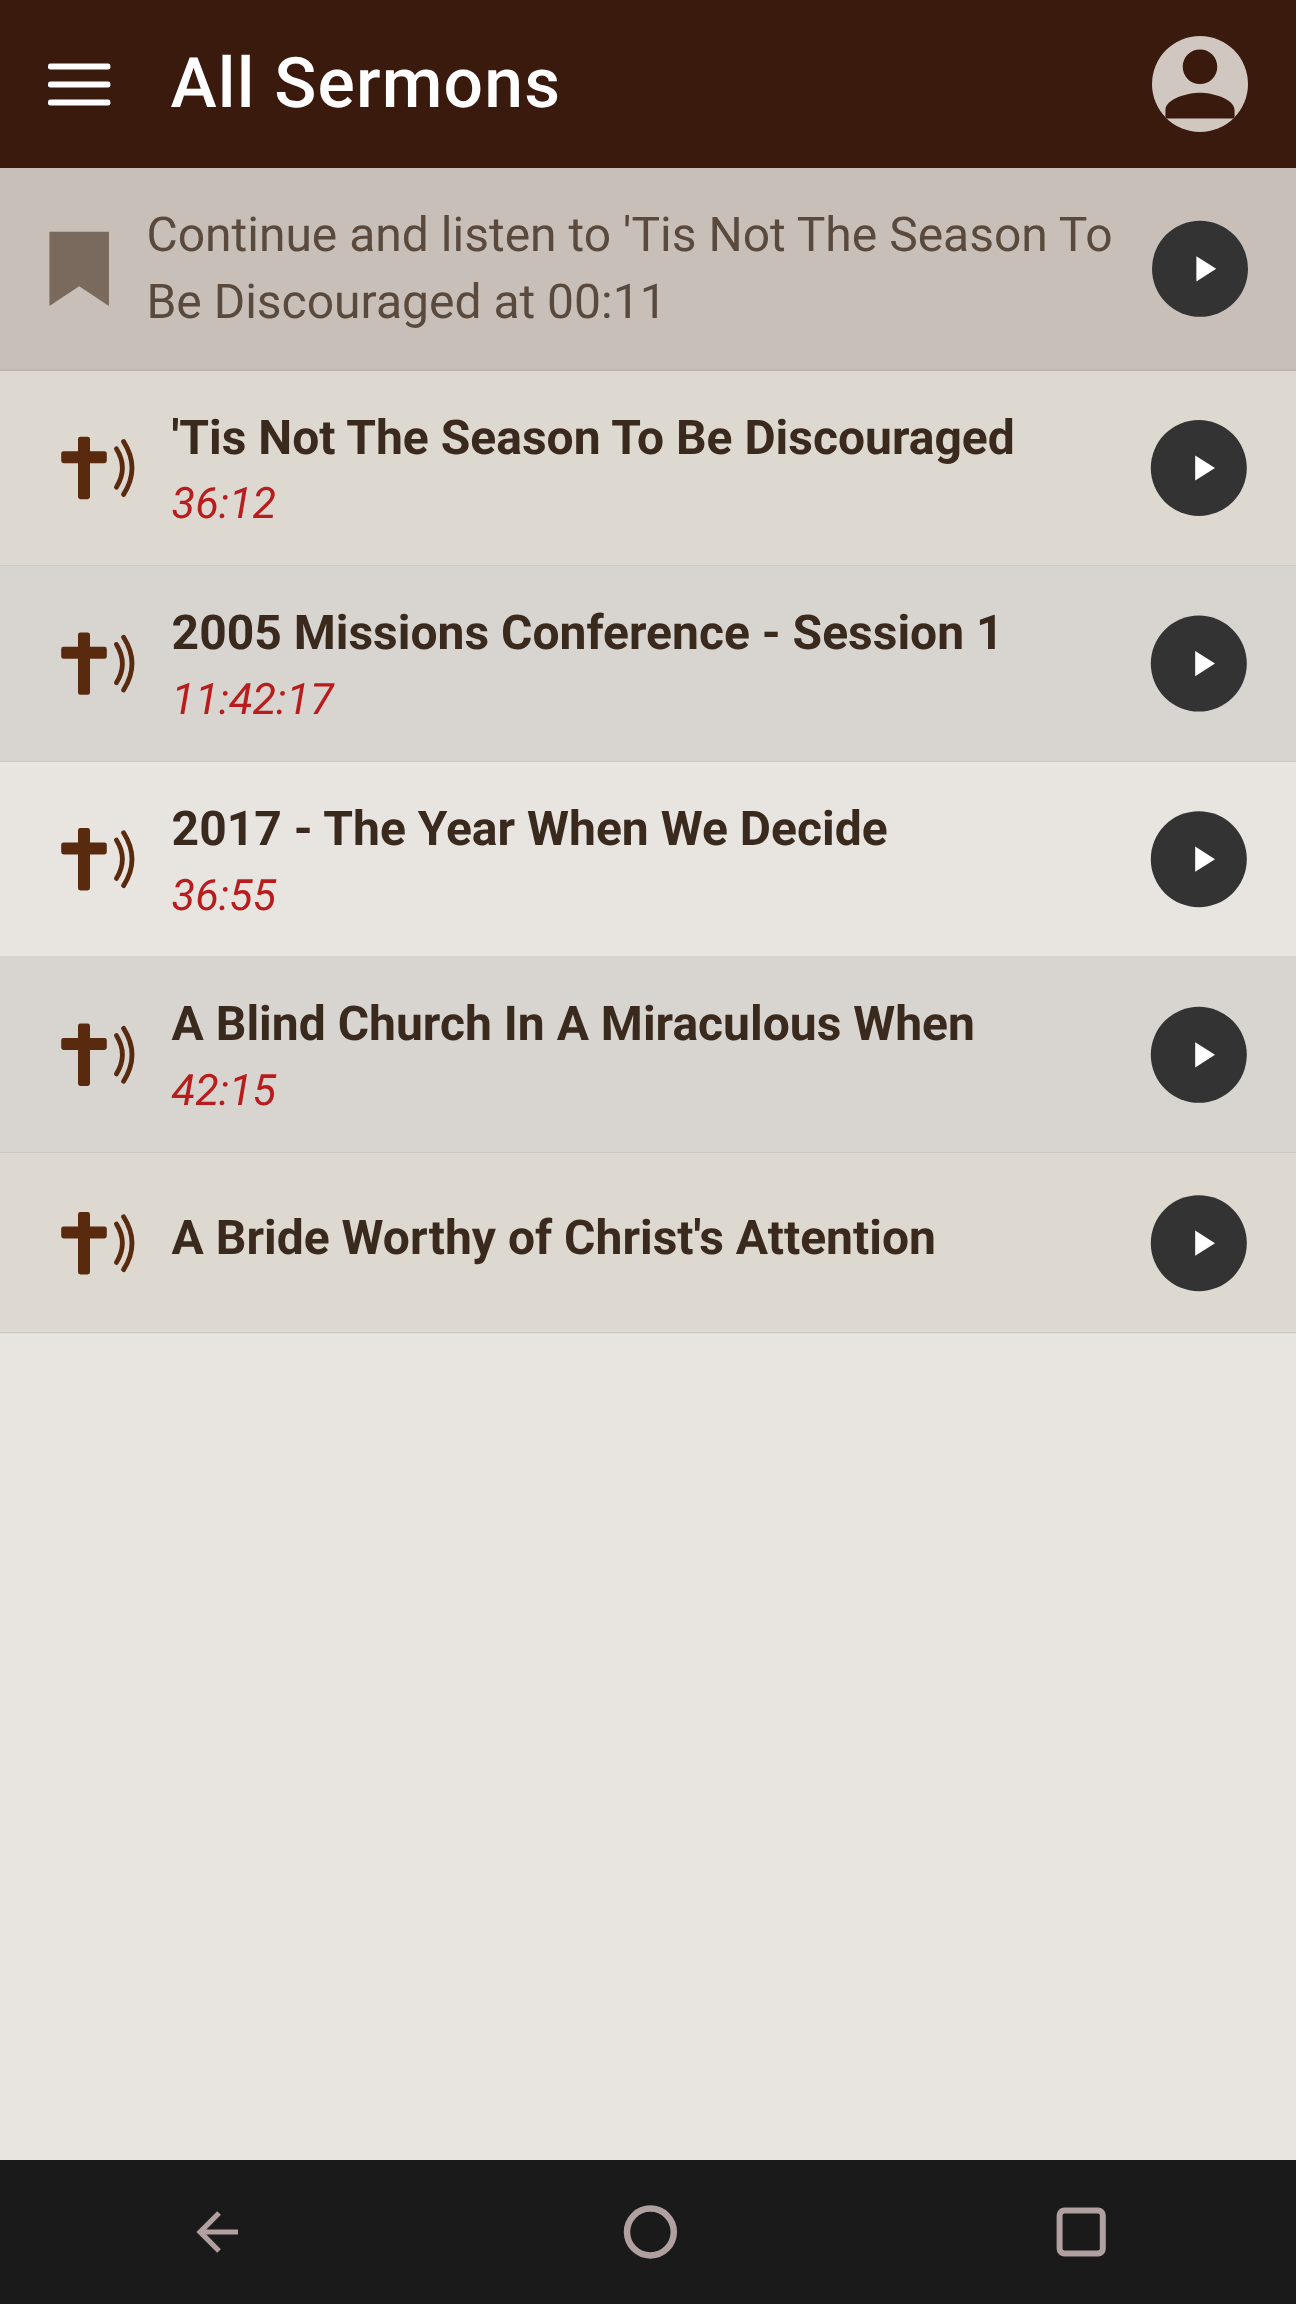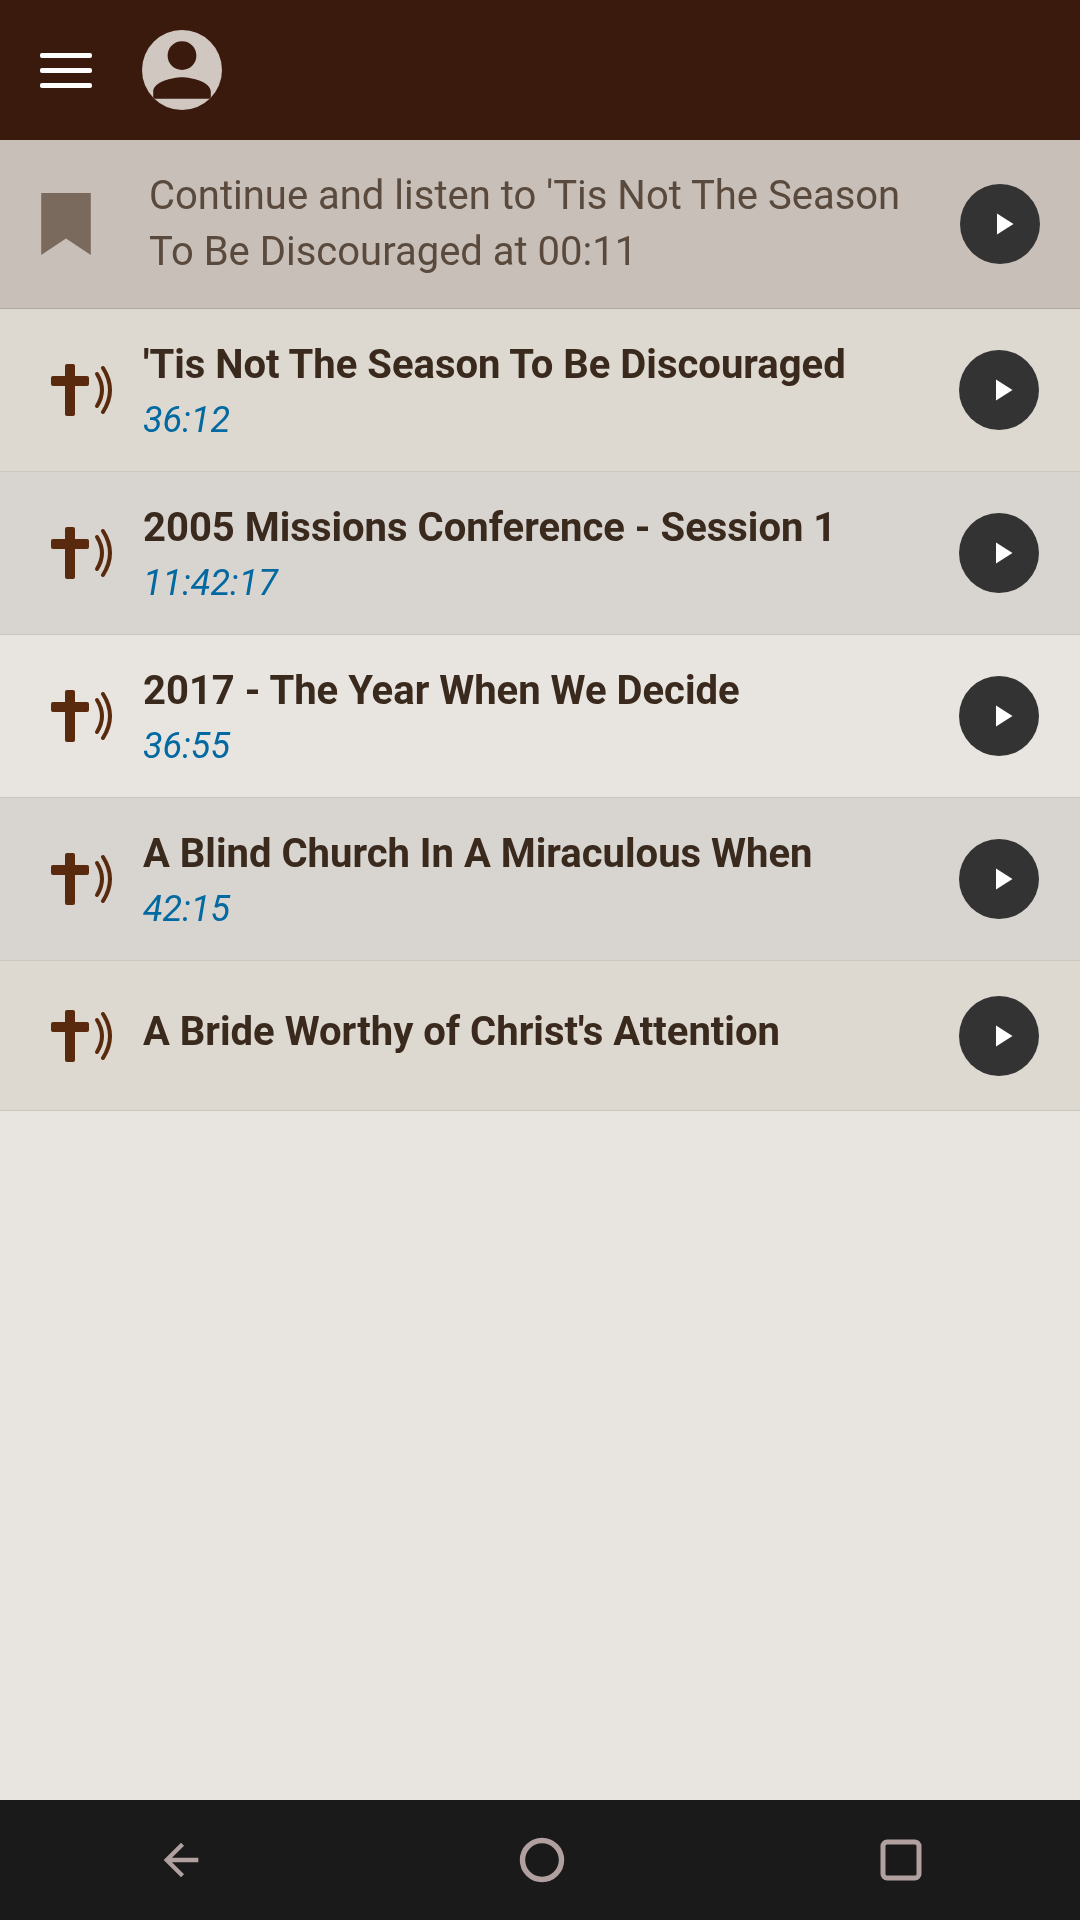--- a/index.html
+++ b/index.html
@@ -68,21 +68,20 @@
 
     
     .continue-banner {
       background: #c8c0b8;
       display: flex;
       align-items: center;
       padding: 28px 40px;
       min-height: 120px;
       border-bottom: 1px solid #b0a8a0;
       flex-shrink: 0;
-      gap: 27px;
     }
 
     .bookmark-icon {
       width: 52px;
       height: 62px;
       margin-right: 30px;
       flex-shrink: 0;
     }
 
     .bookmark-icon svg {
@@ -176,21 +175,21 @@
     .sermon-title {
       font-size: 40px;
       font-weight: 700;
       color: #3a2a1e;
       line-height: 1.3;
       margin-bottom: 8px;
     }
 
     .sermon-duration {
       font-size: 36px;
-      color: #0369a1;
+      color: #b91c1c;
       font-style: italic;
     }
 
     
     .bottom-nav {
       background: #1a1a1a;
       height: 120px;
       display: flex;
       align-items: center;
       justify-content: space-around;
@@ -211,20 +210,21 @@
   </style>
 </head>
 <body>
 
 <header class="header">
   <div class="hamburger-icon">
     <span></span>
     <span></span>
     <span></span>
   </div>
+  <h1 class="header-title">All Sermons</h1>
   <div class="profile-icon">
     <svg viewBox="0 0 24 24">
       <path d="M12 12c2.7 0 4.8-2.1 4.8-4.8S14.7 2.4 12 2.4 7.2 4.5 7.2 7.2 9.3 12 12 12zm0 2.4c-3.2 0-9.6 1.6-9.6 4.8v2.4h19.2v-2.4c0-3.2-6.4-4.8-9.6-4.8z"></path>
     </svg>
   </div>
 </header>
 
 <div class="continue-banner">
   <div class="bookmark-icon">
     <svg viewBox="0 0 24 30">

